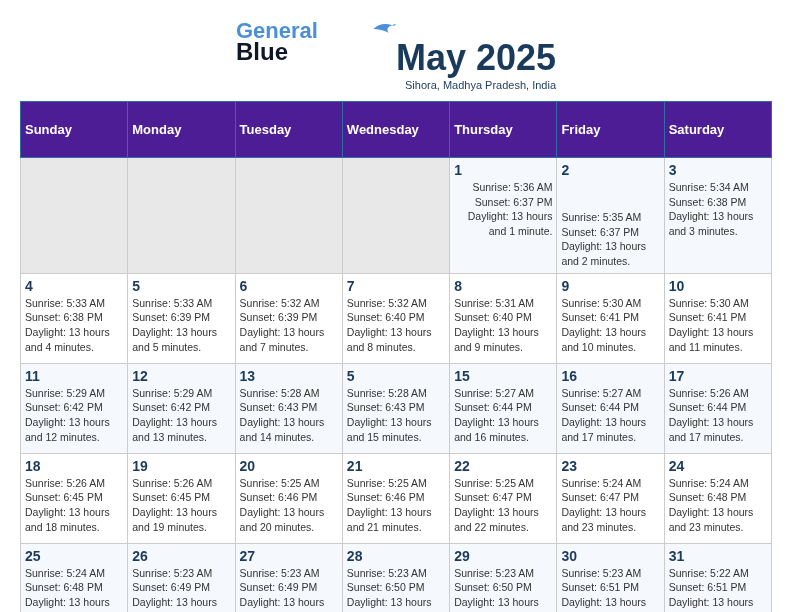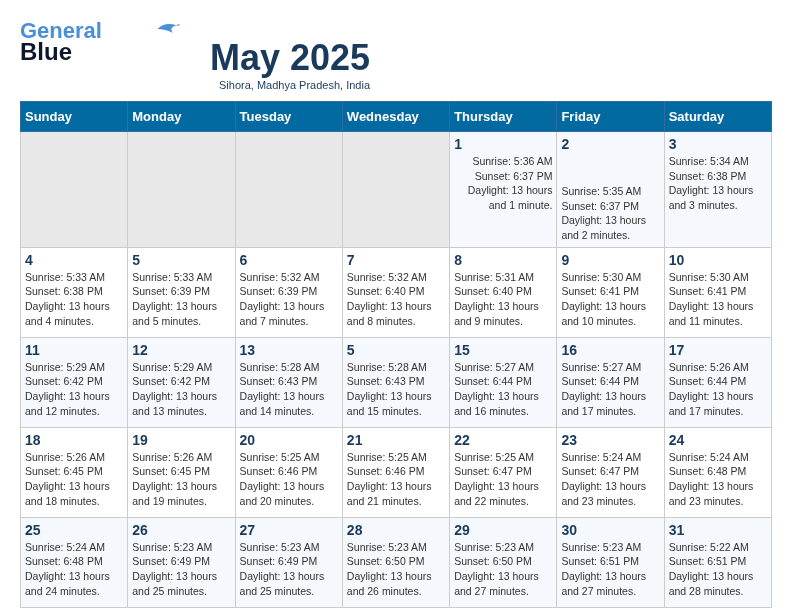--- a/index.html
+++ b/index.html
@@ -5,24 +5,23 @@
     * { box-sizing: border-box; margin: 0; padding: 0; }
     body {
       font-family: Arial, sans-serif;
       background: #fff;
       width: 792px;
       min-height: 612px;
       padding: 20px;
     }
     .header {
       display: flex;
-      justify-content: flex-start;
+      justify-content: center;
       align-items: flex-start;
       margin-bottom: 10px;
-      gap: 30px;
     }
     .logo {
       display: flex;
       flex-direction: column;
       align-items: flex-start;
     }
     .logo-text {
       font-size: 22px;
       font-weight: bold;
       color: #1a3a5c;
@@ -49,23 +48,23 @@
     .location {
       font-size: 11px;
       color: #1a3a5c;
     }
     table {
       width: 100%;
       border-collapse: collapse;
       font-size: 11px;
     }
     thead tr th {
-      background: #0369a1;
+      background: #4c1d95;
       color: #fff;
-      padding: 7px 4px;
+      padding: 20px 4px;
       text-align: left;
       font-size: 13px;
       font-weight: bold;
       border: 1px solid #2e6da4;
     }
     tbody tr td {
       border: 1px solid #ccc;
       vertical-align: top;
       padding: 4px;
       width: 107px;

